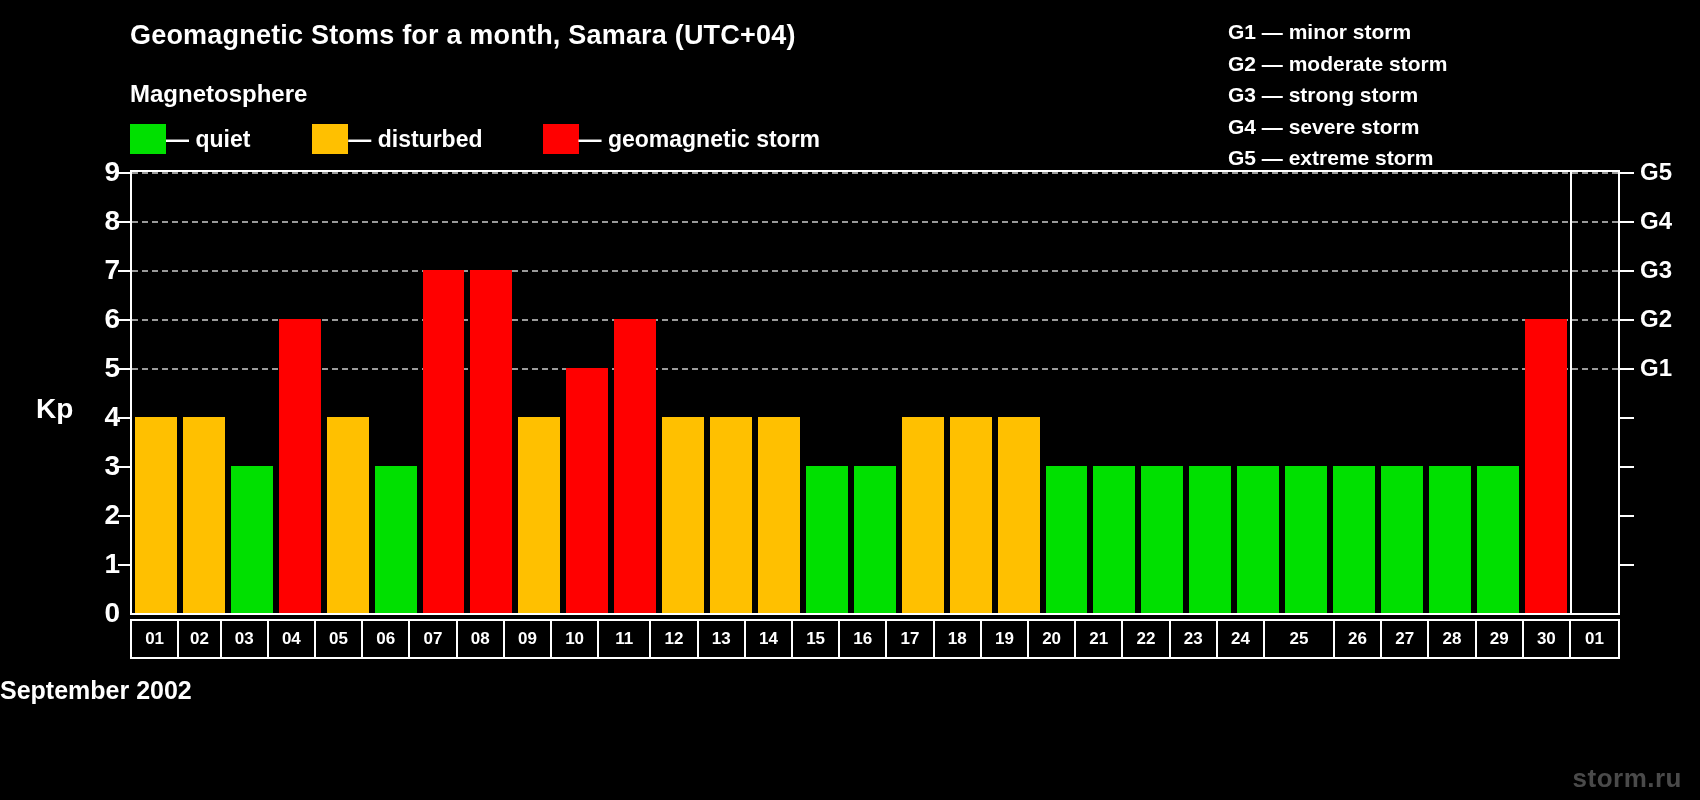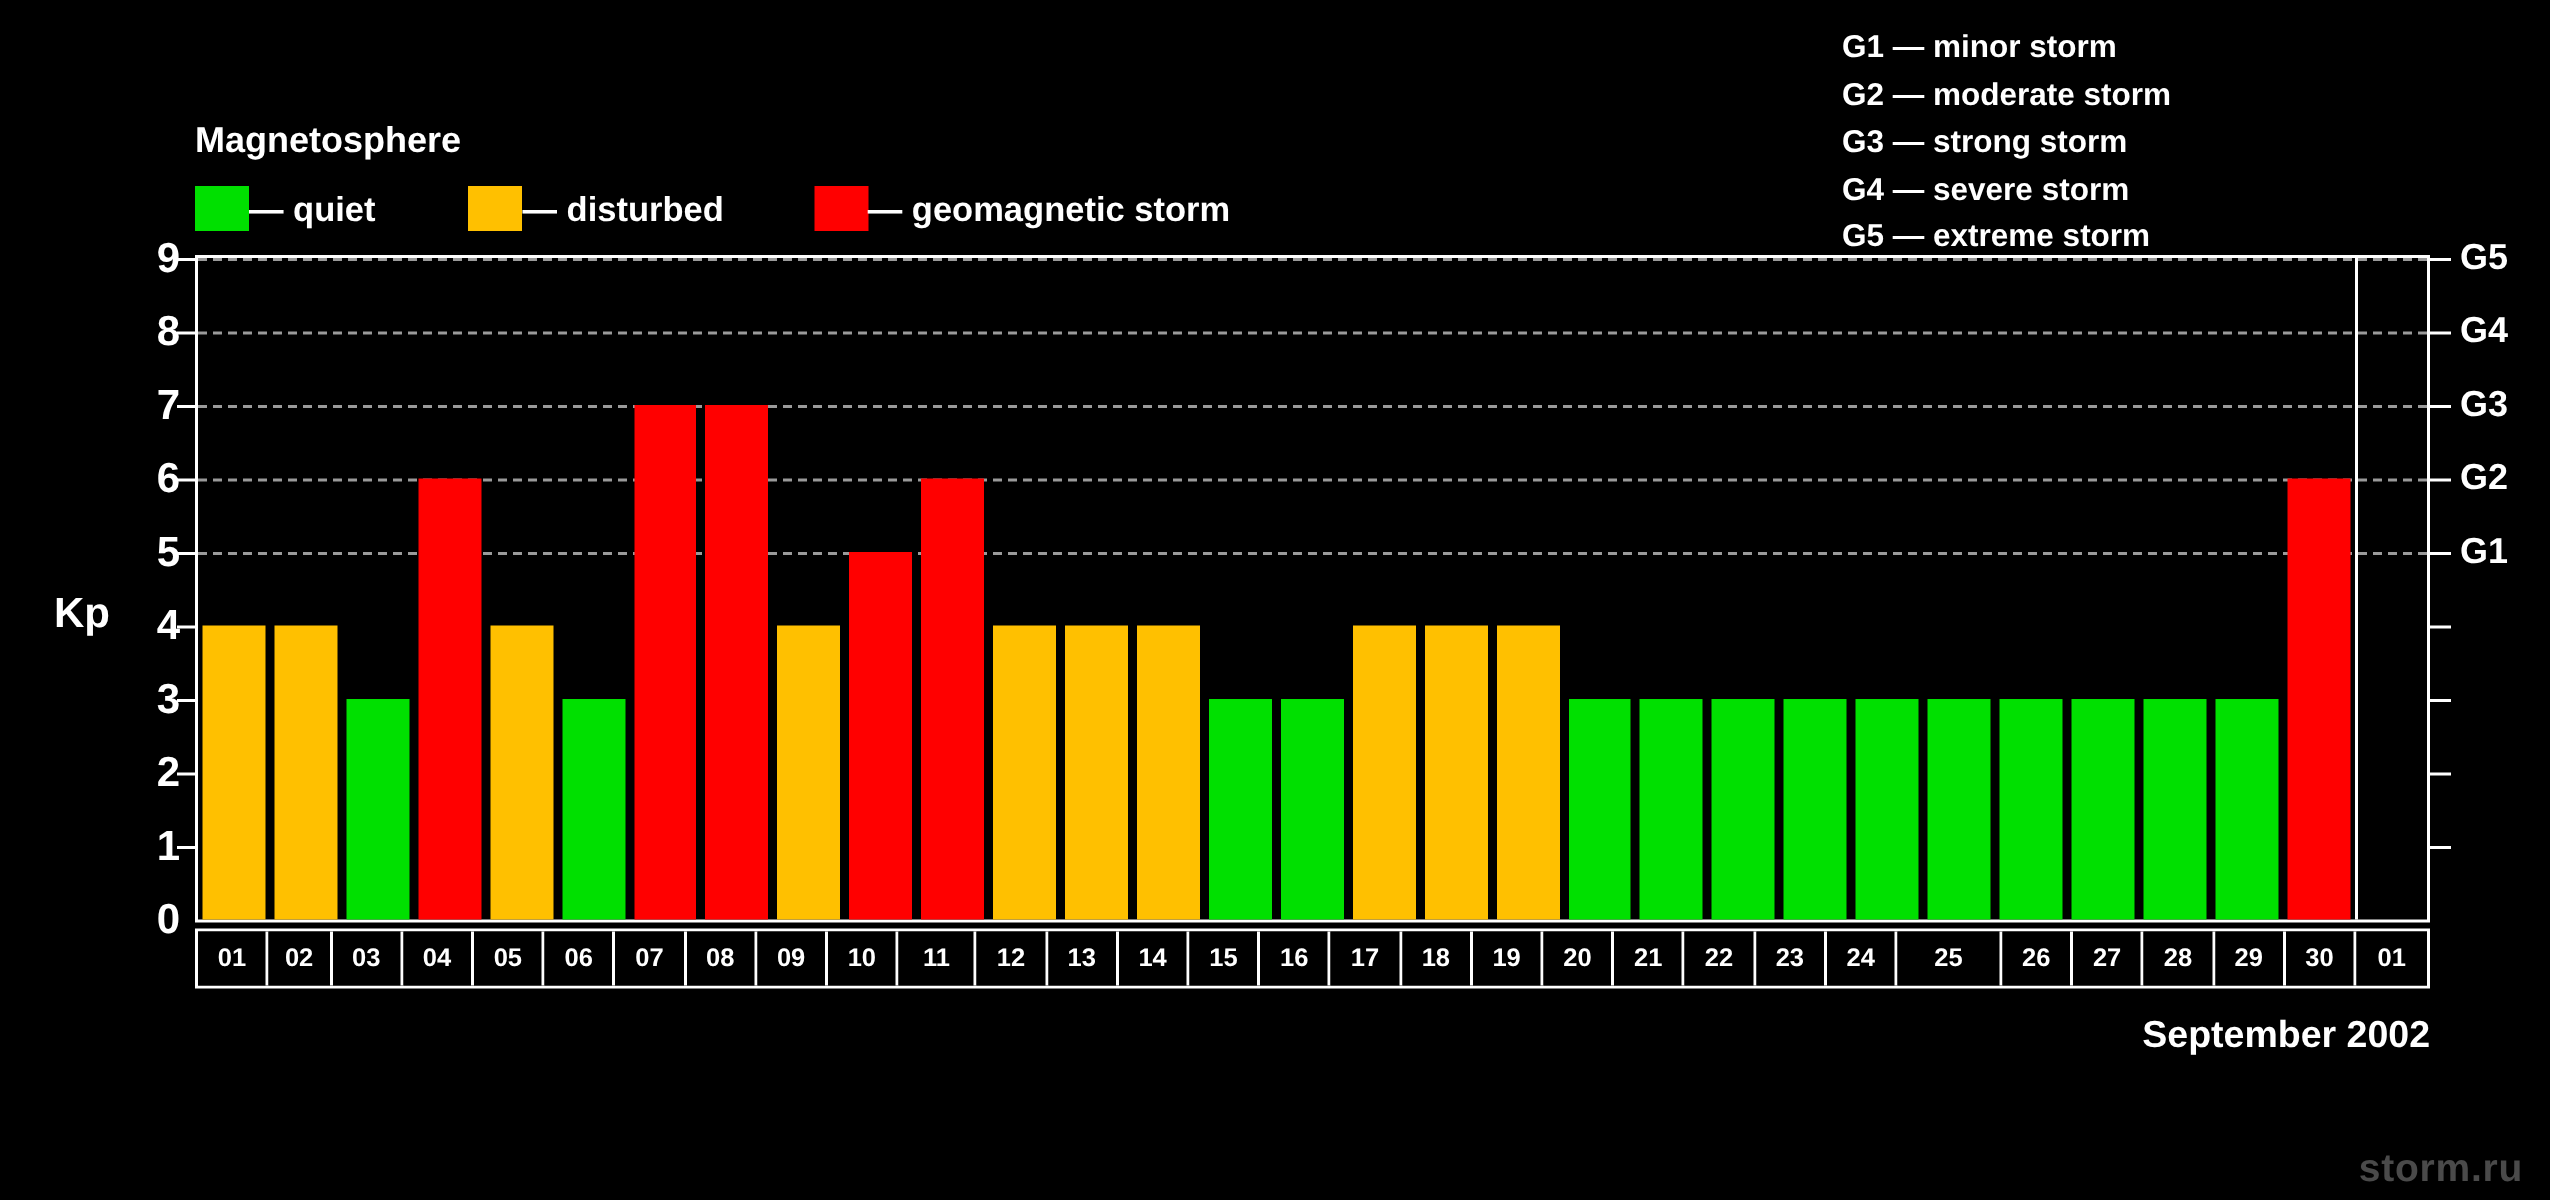--- a/index.html
+++ b/index.html
@@ -36,28 +36,29 @@
   .kp{position:absolute;left:36px;top:393px;font-size:28px;font-weight:bold;color:#fff;}
 
   .glab{position:absolute;left:1640px;font-size:24px;font-weight:bold;color:#fff;transform:translateY(-50%);white-space:nowrap;}
   .gtick{position:absolute;left:1620px;width:14px;height:0;border-top:2px solid #fff;}
 
   
   .xaxis{position:absolute;left:130px;top:619px;width:1490px;height:40px;display:flex;box-sizing:border-box;border:2px solid #fff;border-left:2px solid #fff;}
   .xcell{box-sizing:border-box;border-right:2px solid #fff;display:flex;align-items:center;justify-content:center;font-size:17px;font-weight:bold;color:#fff;background:#000;}
   .xcell:last-child{border-right:none;}
 
-  .xtitle{position:absolute;left:0;top:676px;width:1620px;text-align:right;font-size:25px;font-weight:bold;color:#fff;}
+  .xtitle{position:absolute;left:0;top:676px;width:1620px;text-align:left;font-size:25px;font-weight:bold;color:#fff;}
   .watermark{position:absolute;right:18px;bottom:6px;font-size:26px;font-weight:bold;color:#4a4a4a;letter-spacing:0.5px;}
 </style>
 </head>
 <body>
 
 <div id="root">
 
+  <div class="title">Geomagnetic Stoms for a month, Samara (UTC+04)</div>
 
   <div class="mag-title">Magnetosphere</div>
 
   <div class="legend">
     <div class="leg-item">
       <span class="leg-sw" id="sw0" style="background: rgb(0, 224, 0);"></span>
       <span class="leg-lab">— quiet</span>
     </div>
     <span class="gap1"></span>
     <div class="leg-item">

